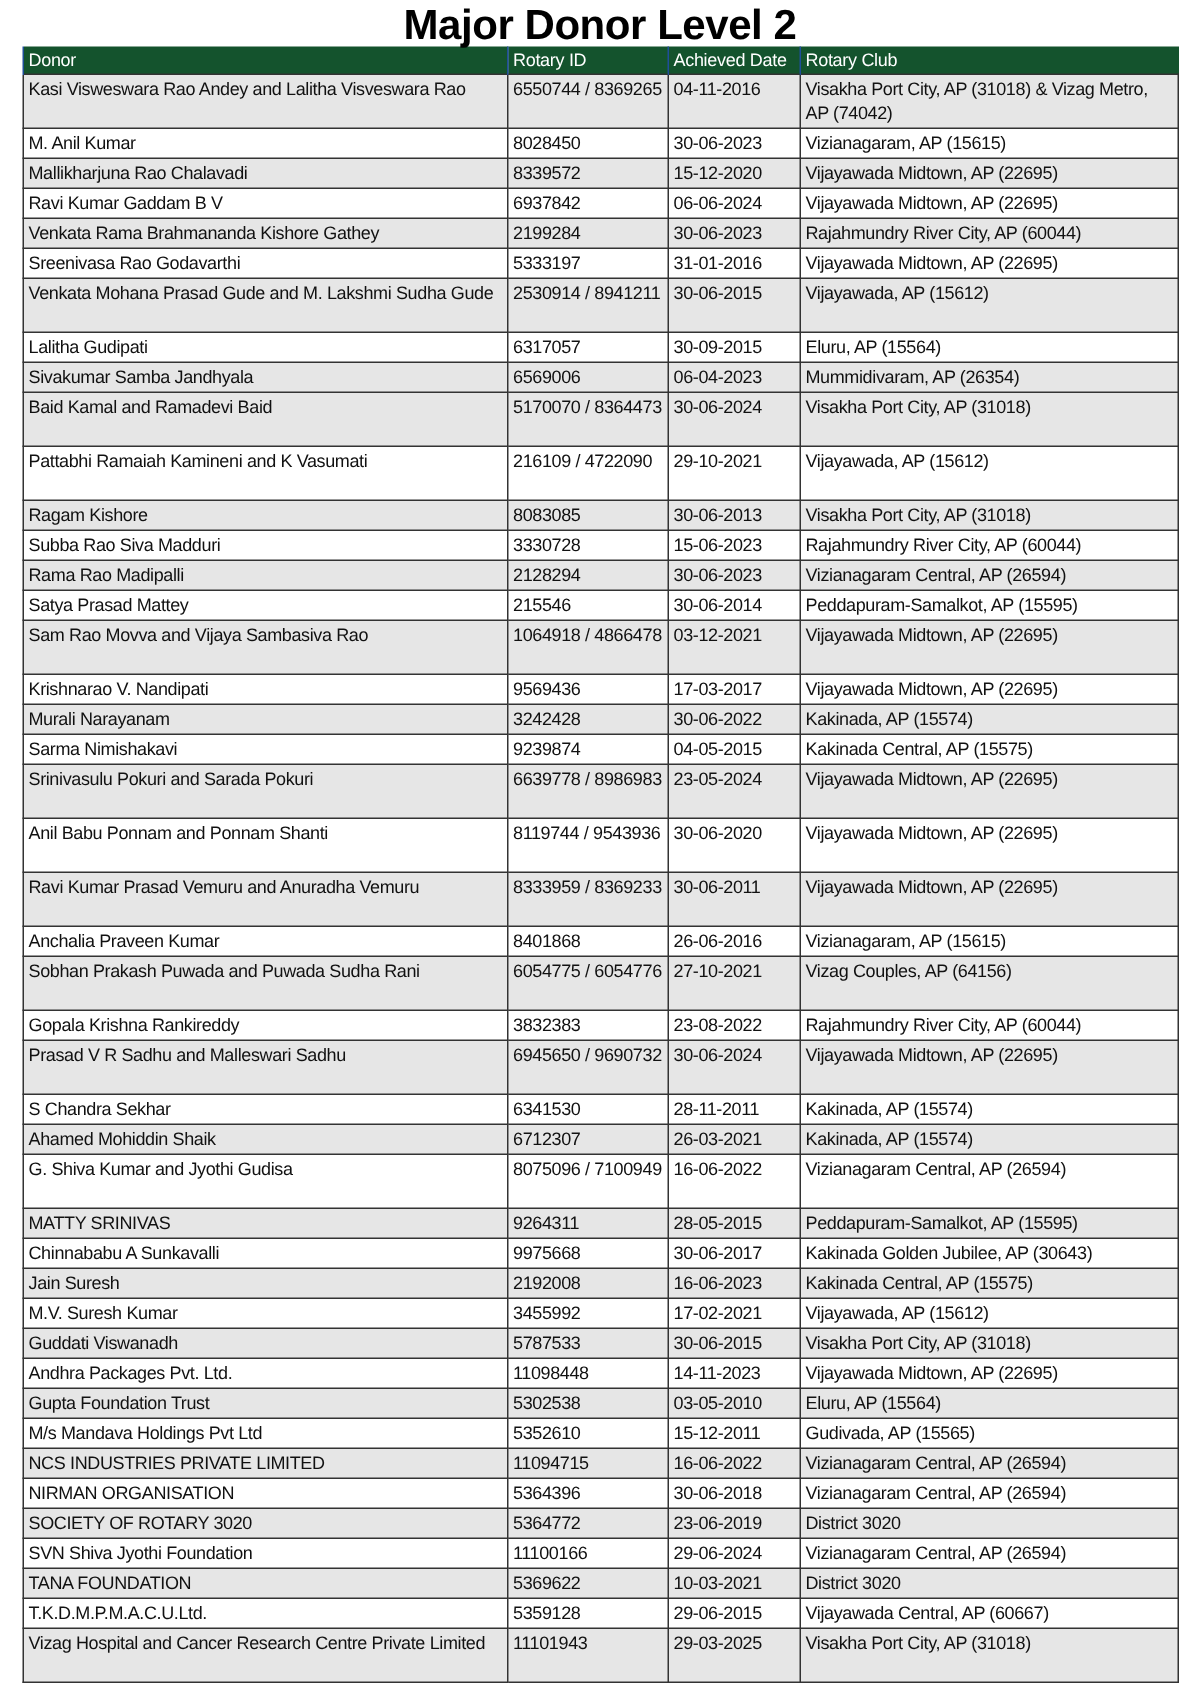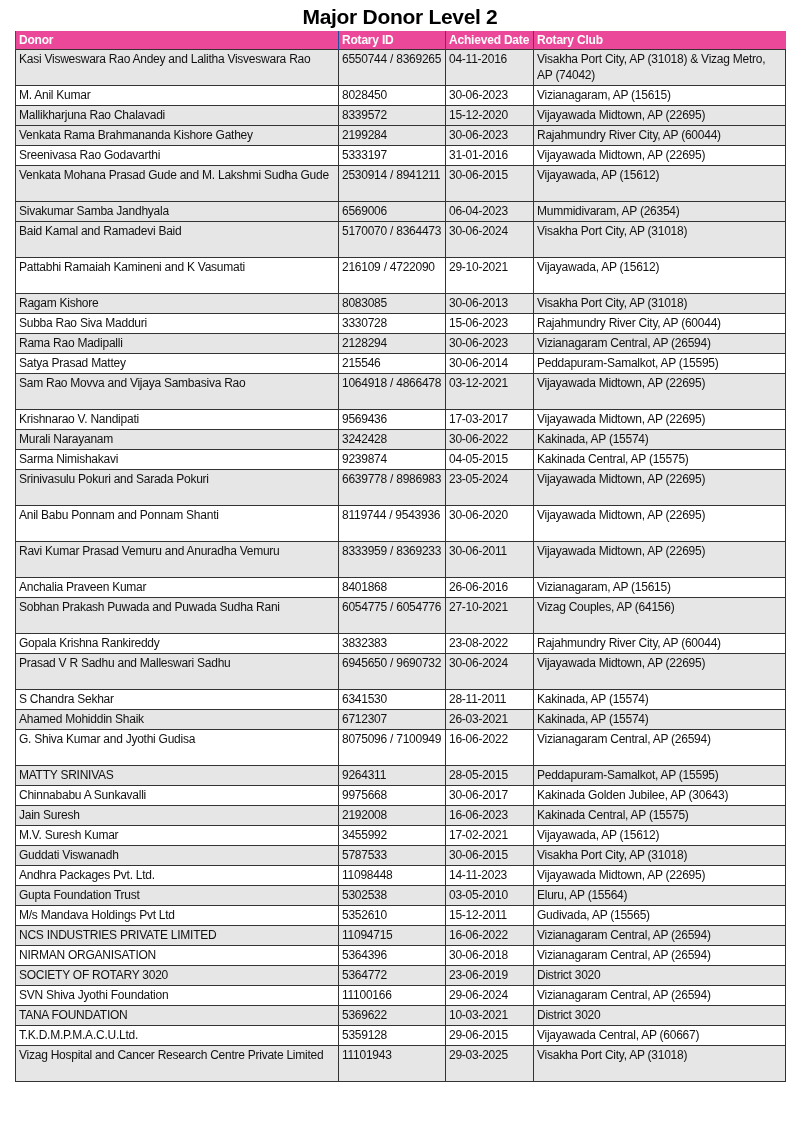--- a/index.html
+++ b/index.html
@@ -1,29 +1,29 @@
 <!DOCTYPE html>
 <html><head>
 <meta charset="utf-8">
 <style>
   html, body { margin: 0; padding: 0; background: #ffffff; }
   body { width: 800px; height: 1129px; position: relative; font-family: "Liberation Sans", sans-serif; }
   .sheet { position: absolute; left: 15px; top: 0; width: 770px; }
   .title {
     height: 31px; line-height: 33px; text-align: center;
-    font-family: "Liberation Sans", sans-serif; font-weight: bold; font-size: 21px;
+    font-family: "Liberation Sans", sans-serif; font-weight: bold; font-size: 28px;
     color: #000; letter-spacing: -0.3px;
   }
   table { border-collapse: collapse; width: 770px; table-layout: fixed; }
   col.c1 { width: 323px; }
   col.c2 { width: 107px; }
   col.c3 { width: 88px; }
   col.c4 { width: 252px; }
   th {
-    background: #ec4899; color: #ffffff; font-size: 12px; font-weight: bold;
+    background: #14532d; color: #ffffff; font-size: 12px; font-weight: normal;
     text-align: left; padding: 1px 3px; height: 16px; line-height: 16px;
     border-left: 1px solid #1f4e9a; letter-spacing: -0.2px;
   }
   td {
     font-size: 12px; color: #111; padding: 1px 3px; vertical-align: top;
     line-height: 16px; border: 1px solid #333; letter-spacing: -0.25px;
     height: 17px;
   }
   td.date { text-align: left; padding-right: 4px; }
   tr.odd td { background: #e6e6e6; }
@@ -62,37 +62,49 @@
           <td>8028450</td>
           <td class="date">30-06-2023</td>
           <td>Vizianagaram, AP (15615)</td>
         </tr>
         <tr class="odd">
           <td>Mallikharjuna Rao Chalavadi</td>
           <td>8339572</td>
           <td class="date">15-12-2020</td>
           <td>Vijayawada Midtown, AP (22695)</td>
         </tr>
+        <tr class="even">
+          <td>Ravi Kumar Gaddam B V</td>
+          <td>6937842</td>
+          <td class="date">06-06-2024</td>
+          <td>Vijayawada Midtown, AP (22695)</td>
+        </tr>
         <tr class="odd">
           <td>Venkata Rama Brahmananda Kishore Gathey</td>
           <td>2199284</td>
           <td class="date">30-06-2023</td>
           <td>Rajahmundry River City, AP (60044)</td>
         </tr>
         <tr class="even">
           <td>Sreenivasa Rao Godavarthi</td>
           <td>5333197</td>
           <td class="date">31-01-2016</td>
           <td>Vijayawada Midtown, AP (22695)</td>
         </tr>
         <tr class="odd tall">
           <td>Venkata Mohana Prasad Gude and M. Lakshmi Sudha Gude</td>
           <td>2530914 / 8941211</td>
           <td class="date">30-06-2015</td>
           <td>Vijayawada, AP (15612)</td>
+        </tr>
+        <tr class="even">
+          <td>Lalitha Gudipati</td>
+          <td>6317057</td>
+          <td class="date">30-09-2015</td>
+          <td>Eluru, AP (15564)</td>
         </tr>
         <tr class="odd">
           <td>Sivakumar Samba Jandhyala</td>
           <td>6569006</td>
           <td class="date">06-04-2023</td>
           <td>Mummidivaram, AP (26354)</td>
         </tr>
         <tr class="odd tall">
           <td>Baid Kamal and Ramadevi Baid</td>
           <td>5170070 / 8364473</td>

